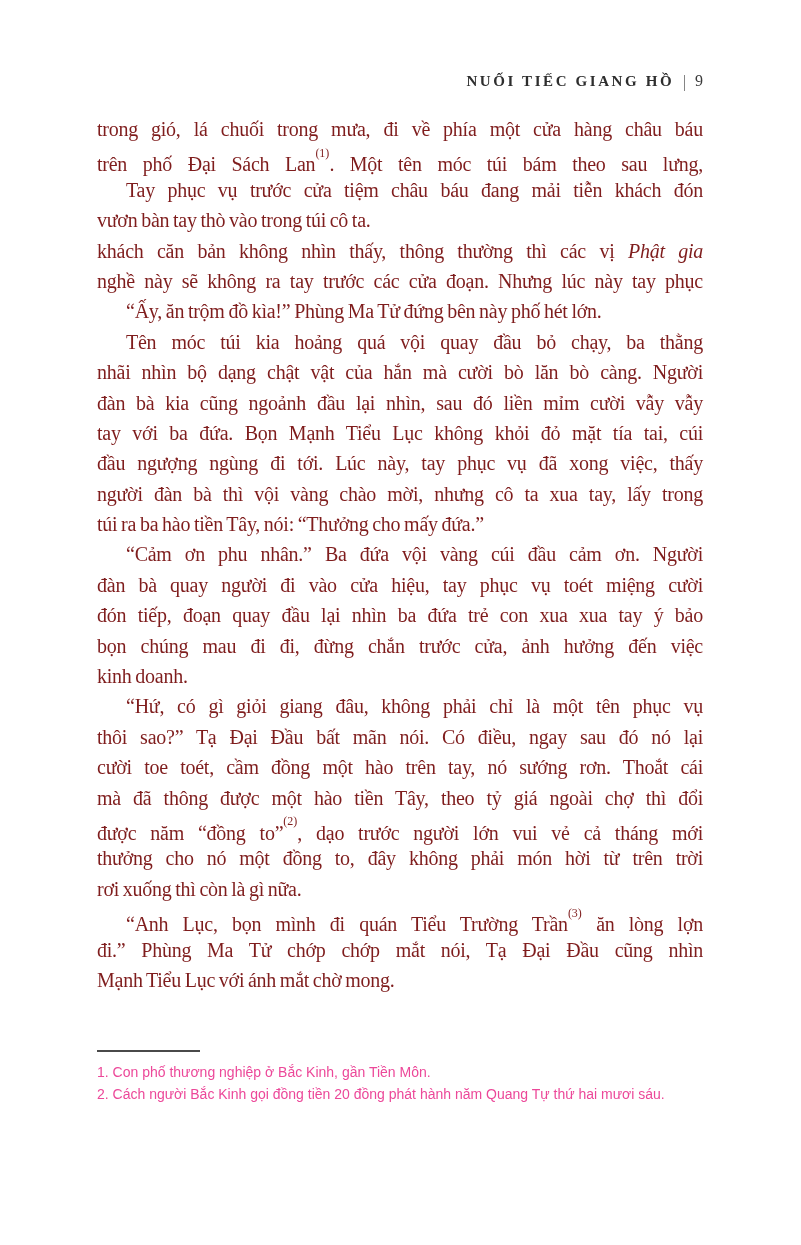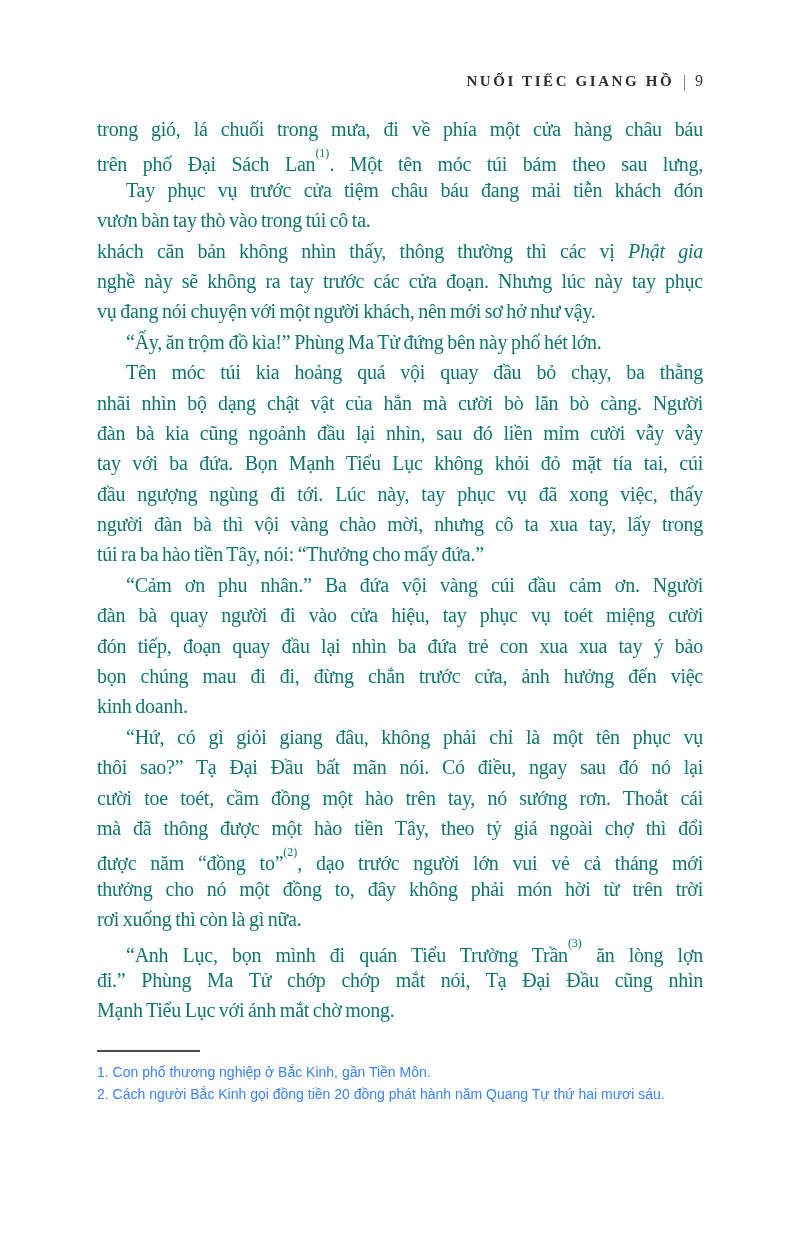--- a/index.html
+++ b/index.html
@@ -46,21 +46,21 @@
   
   .body-text {
     position: absolute;
     top: 114px;
     left: 97px;
     width: 606px;
     font-size: 20px;
     line-height: 30.4px;
     letter-spacing: -0.25px;
     word-spacing: -1px;
-    color: #0f766e;
+    color: #7f1d1d;
   }
   .line {
     height: 30.4px;
     text-align: justify;
     text-align-last: justify;
     white-space: normal;
   }
   .line.last {
     text-align-last: left;
   }
@@ -86,21 +86,21 @@
   .footnote-rule {
     width: 103px;
     height: 0;
     border-top: 2px solid #4a4a4a;
     margin-bottom: 10px;
   }
   .footnotes-list {
     font-family: "Liberation Sans", sans-serif;
     font-size: 14px;
     line-height: 21.5px;
-    color: #3b82f6;
+    color: #ec4899;
     letter-spacing: 0;
   }
   .footnote {
     white-space: nowrap;
   }
 </style>
 </head>
 <body>
 
 <div class="page">
@@ -111,21 +111,20 @@
     <span class="page-number">9</span>
   </header>
 
   <main class="body-text">
       <div class="line">trong gió, lá chuối trong mưa, đi về phía một cửa hàng châu báu</div>
       <div class="line">trên phố Đại Sách Lan<sup class="fn-ref">(1)</sup>. Một tên móc túi bám theo sau lưng,</div>
       <div class="line indent">Tay phục vụ trước cửa tiệm châu báu đang mải tiễn khách đón</div>
       <div class="line last">vươn bàn tay thò vào trong túi cô ta.</div>
       <div class="line">khách căn bản không nhìn thấy, thông thường thì các vị <i>Phật gia</i></div>
       <div class="line">nghề này sẽ không ra tay trước các cửa đoạn. Nhưng lúc này tay phục</div>
-      <div class="line last">vụ đang nói chuyện với một người khách, nên mới sơ hở như vậy.</div>
       <div class="line indent last">“Ấy, ăn trộm đồ kìa!” Phùng Ma Tử đứng bên này phố hét lớn.</div>
       <div class="line indent">Tên móc túi kia hoảng quá vội quay đầu bỏ chạy, ba thằng</div>
       <div class="line">nhãi nhìn bộ dạng chật vật của hắn mà cười bò lăn bò càng. Người</div>
       <div class="line">đàn bà kia cũng ngoảnh đầu lại nhìn, sau đó liền mỉm cười vẫy vẫy</div>
       <div class="line">tay với ba đứa. Bọn Mạnh Tiểu Lục không khỏi đỏ mặt tía tai, cúi</div>
       <div class="line">đầu ngượng ngùng đi tới. Lúc này, tay phục vụ đã xong việc, thấy</div>
       <div class="line">người đàn bà thì vội vàng chào mời, nhưng cô ta xua tay, lấy trong</div>
       <div class="line last">túi ra ba hào tiền Tây, nói: “Thưởng cho mấy đứa.”</div>
       <div class="line indent">“Cảm ơn phu nhân.” Ba đứa vội vàng cúi đầu cảm ơn. Người</div>
       <div class="line">đàn bà quay người đi vào cửa hiệu, tay phục vụ toét miệng cười</div>

